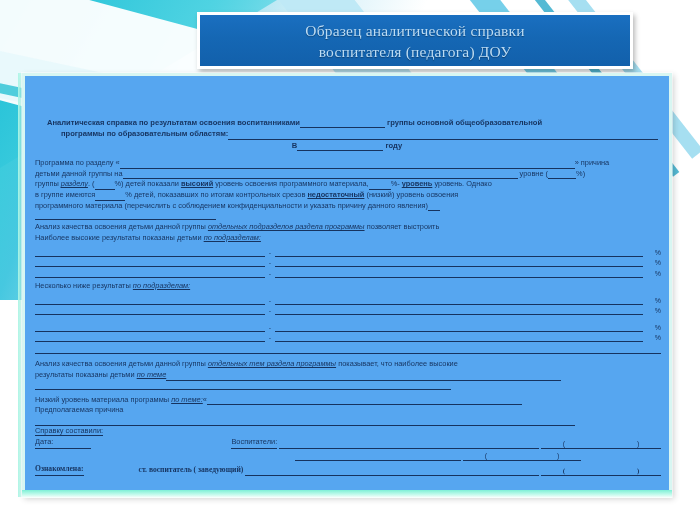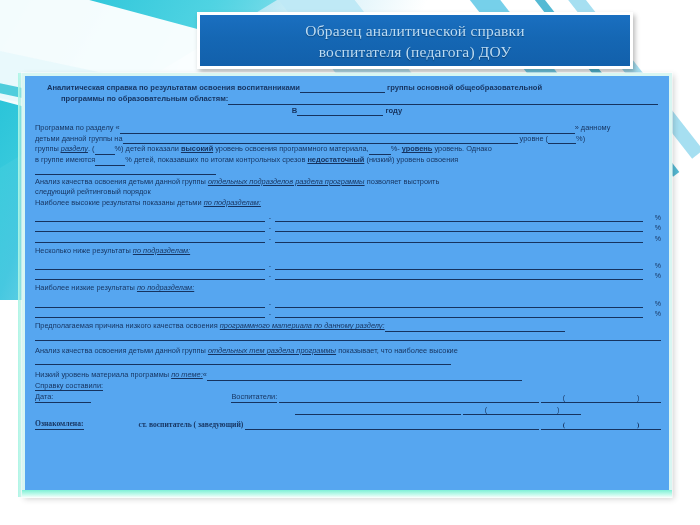--- a/index.html
+++ b/index.html
@@ -60,21 +60,21 @@
     border:3px solid #d8f6f2;
     box-shadow:0 0 0 1px rgba(255,255,255,.5), 2px 2px 6px rgba(0,0,0,.18);
     box-sizing:border-box;
     padding:6px 8px 4px 10px;
     color:#16335f;
     font-size:7.4px;
     line-height:10.6px;
     overflow:hidden;
   }
 
-  .doc-inner{position:relative;width:100%;height:100%;}
+  .doc-inner{position:relative;width:100%;height:100%;margin-top:35px;}
   .heading{
     font-weight:bold;font-size:7.6px;line-height:11.4px;
     padding-left:14px;text-indent:-2px;
     margin-bottom:1px;
   }
   .line-blank{
     display:inline-block;border-bottom:1px solid #16335f;
     vertical-align:bottom;height:9px;
   }
   .u{border-bottom:1px solid #16335f;}
@@ -150,21 +150,21 @@
     </div>
 
     <div class="heading" style="text-align:center;padding-left:0;margin-top:-1px">
       <span>В</span><span class="line-blank" style="width:86px"></span>
       <span>году</span>
     </div>
 
     <div class="gap"></div>
 
     <div class="para">
-      <span>Программа по разделу «</span><span class="line-blank" style="width:455px"></span><span>» данному</span>
+      <span>Программа по разделу «</span><span class="line-blank" style="width:455px"></span><span>» причина</span>
     </div>
 
     <div class="para">
       <span>детьми данной группы на</span><span class="line-blank" style="width:395px"></span>
       <span>уровне (</span><span class="line-blank" style="width:28px"></span><span>%)</span>
     </div>
 
 
     <div class="para">
       <span>группы</span>
@@ -174,34 +174,34 @@
       <span class="bold-u">уровень</span>
       <span>уровень. Однако</span>
     </div>
 
     <div class="para">
       <span>в группе имеются</span><span class="line-blank" style="width:30px"></span><span>% детей, показавших по итогам контрольных срезов</span>
       <span class="bold-u">недостаточный</span>
       <span>(низкий) уровень освоения</span>
     </div>
 
+    <div class="para">
+      <span>программного материала (перечислить с соблюдением конфиденциальности и указать причину данного явления)</span><span class="line-blank" style="width:12px"></span>
+    </div>
 
     <div class="rule-row">
           <div class="rl" style="right:445px"></div>
         </div>
 
     <div class="para">
       <span>Анализ качества освоения детьми данной группы</span>
       <span class="ital">отдельных подразделов раздела программы</span>
       <span>позволяет выстроить</span>
     </div>
 
-    <div class="para">
-      <span>следующий рейтинговый порядок</span>
-    </div>
 
     <div class="para">
       <span>Наиболее высокие результаты показаны детьми</span>
       <span class="ital">по подразделам:</span>
     </div>
 
     <div class="gap-sm"></div>
 
     <div class="rate">
       <span class="seg-a"></span>
@@ -239,69 +239,68 @@
     </div>
     <div class="rate">
       <span class="seg-a"></span>
       <span class="dash">-</span>
       <span class="seg-b"></span>
       <span class="pc">%</span>
     </div>
 
     <div class="gap-sm"></div>
 
-    <div class="para">
-      <span>Наиболее низкие результаты</span>
-      <span class="ital">по подразделам:</span>
-    </div>
-
-    <div class="gap-sm"></div>
-
-    <div class="rate">
-      <span class="seg-a"></span>
-      <span class="dash">-</span>
-      <span class="seg-b"></span>
-      <span class="pc">%</span>
-    </div>
-    <div class="rate">
-      <span class="seg-a"></span>
-      <span class="dash">-</span>
-      <span class="seg-b"></span>
-      <span class="pc">%</span>
-    </div>
-
-    <div class="gap-sm"></div>
-
-    <div class="para">
-      <span>Предполагаемая причина низкого качества освоения</span>
-      <span class="ital">программного материала по данному  разделу:</span><span class="line-blank" style="width:180px"></span>
-    </div>
+
+    <div class="gap-sm"></div>
+
+    <div class="rate">
+      <span class="seg-a"></span>
+      <span class="dash">-</span>
+      <span class="seg-b"></span>
+      <span class="pc">%</span>
+    </div>
+    <div class="rate">
+      <span class="seg-a"></span>
+      <span class="dash">-</span>
+      <span class="seg-b"></span>
+      <span class="pc">%</span>
+    </div>
+
+    <div class="gap-sm"></div>
+
     <div class="rule-row">
           <div class="rl"></div>
         </div>
 
     <div class="gap-sm"></div>
 
     <div class="para">
       <span>Анализ качества освоения детьми данной группы</span>
       <span class="ital">отдельных тем раздела программы</span>
       <span>показывает, что наиболее высокие</span>
     </div>
 
+    <div class="para">
+      <span>результаты показаны детьми</span>
+      <span class="ital">по теме</span><span class="line-blank" style="width:395px"></span>
+    </div>
     <div class="rule-row">
           <div class="rl" style="right:210px"></div>
         </div>
 
     <div class="gap-sm"></div>
 
     <div class="para">
       <span>Низкий уровень материала программы</span>
       <span class="ital">по теме:</span><span>«</span><span class="line-blank" style="width:315px"></span>
     </div>
 
+    <div class="para">
+      <span>Предполагаемая причина</span><span class="line-blank" style="width:540px"></span>
+    </div>
 
 
     <div class="para">
       <span class="u">Справку составили:</span>
     </div>
 
     <div class="sig-row">
       <span class="sig-label u">Дата:</span>
       <span class="line-blank" style="width:38px"></span>
       <span style="flex:0 0 140px"></span>

